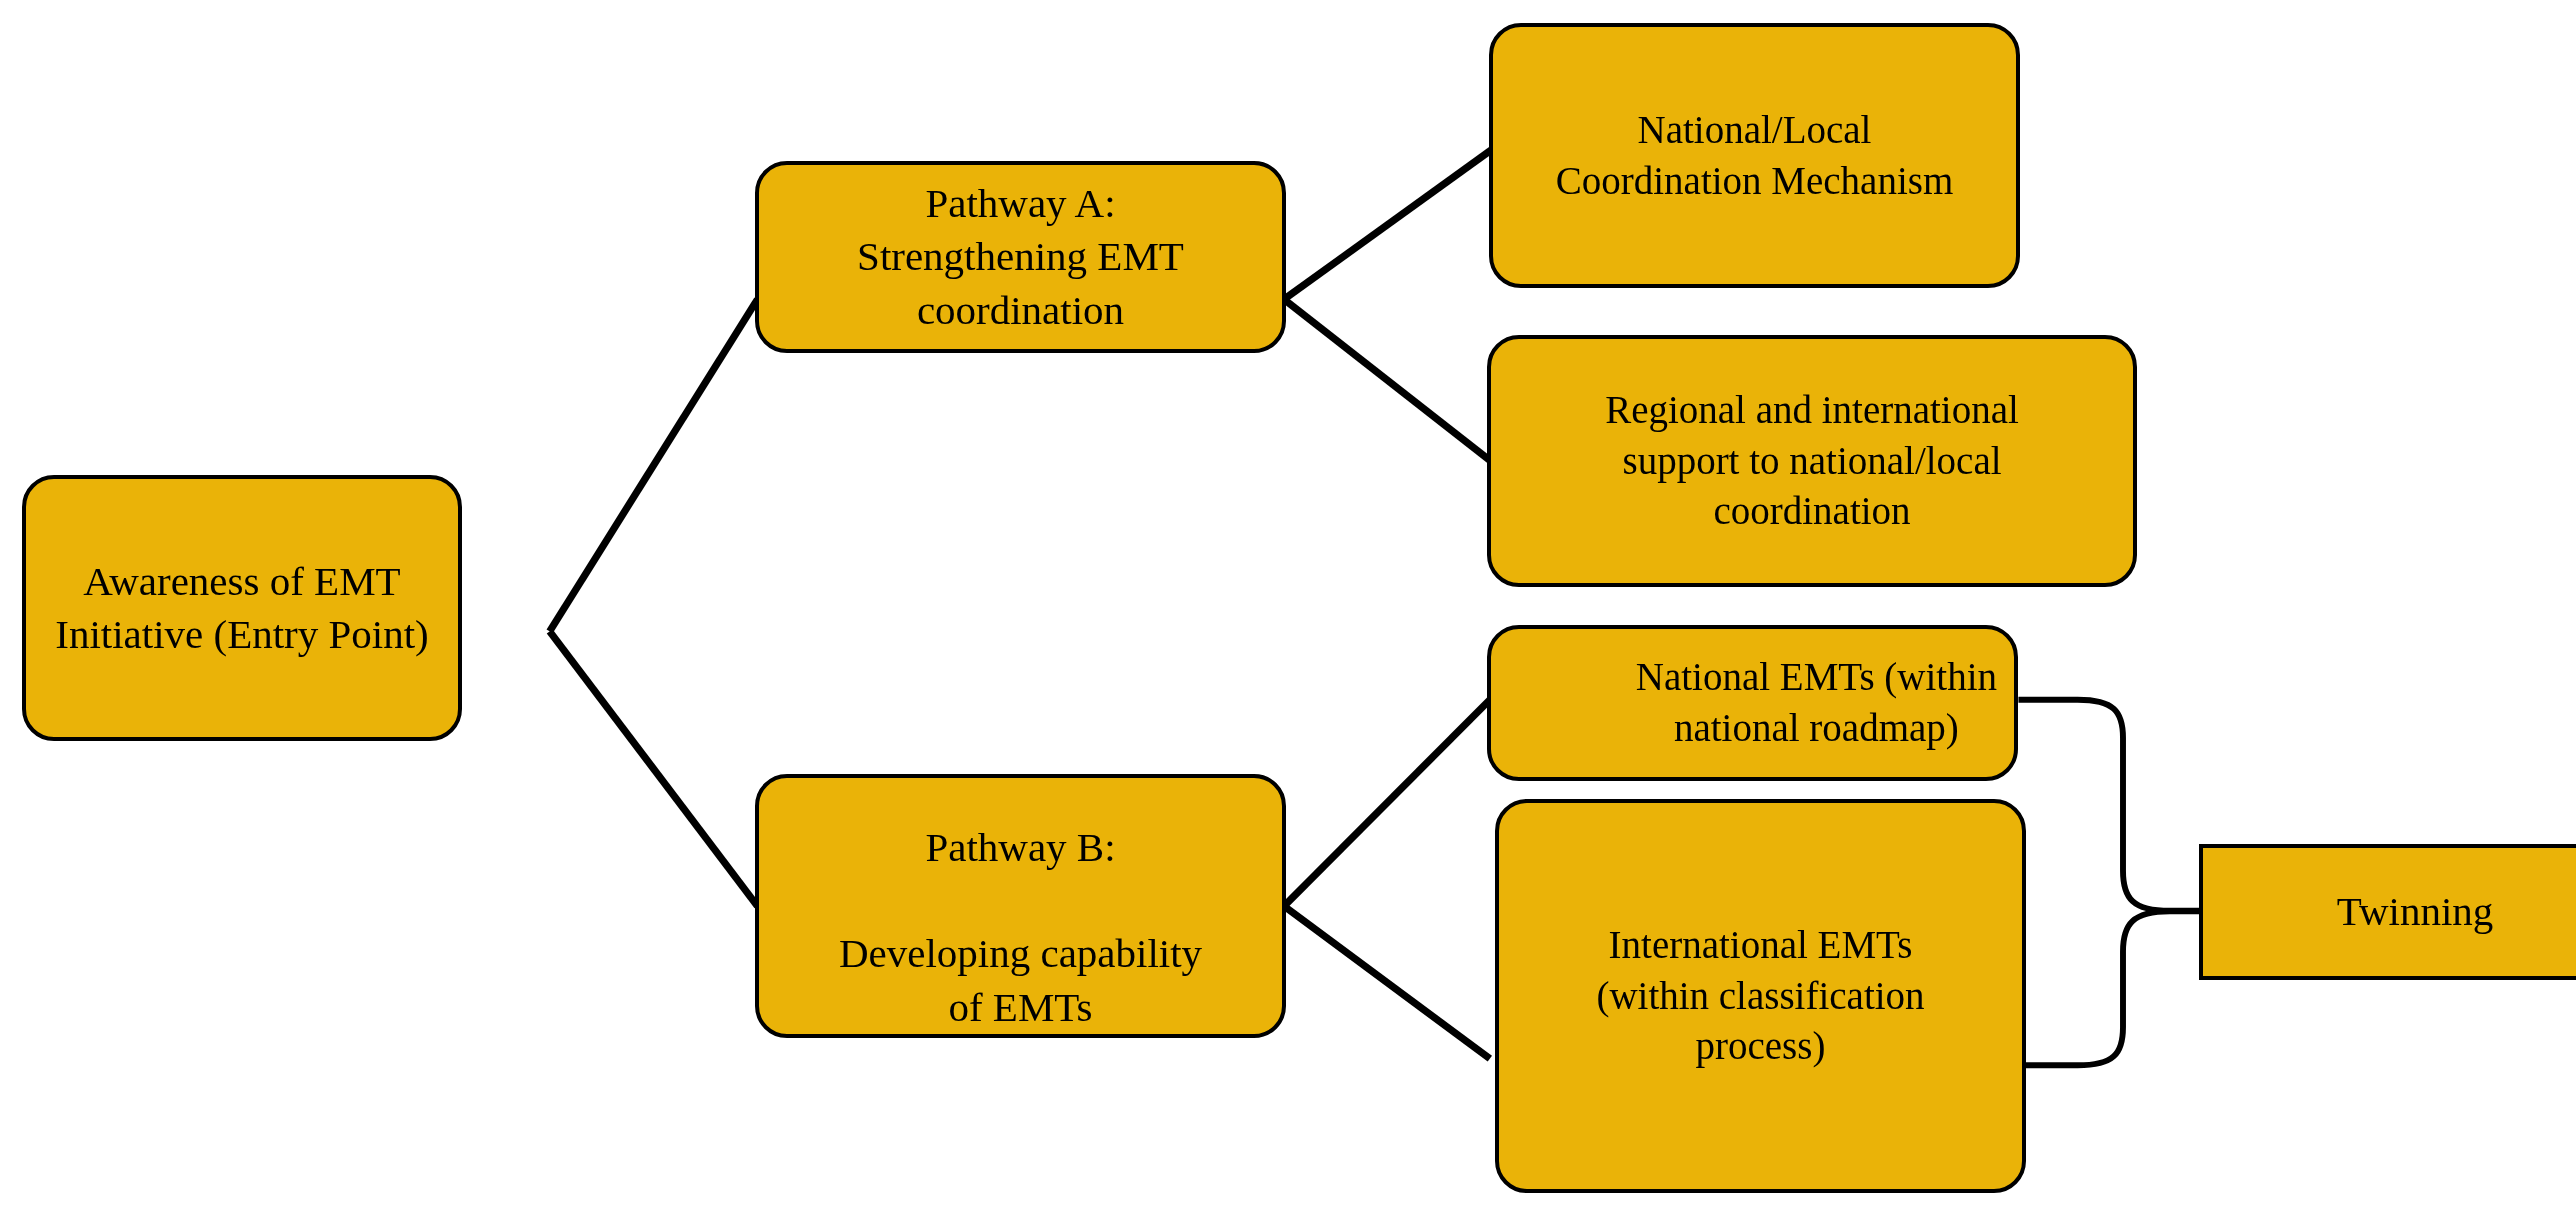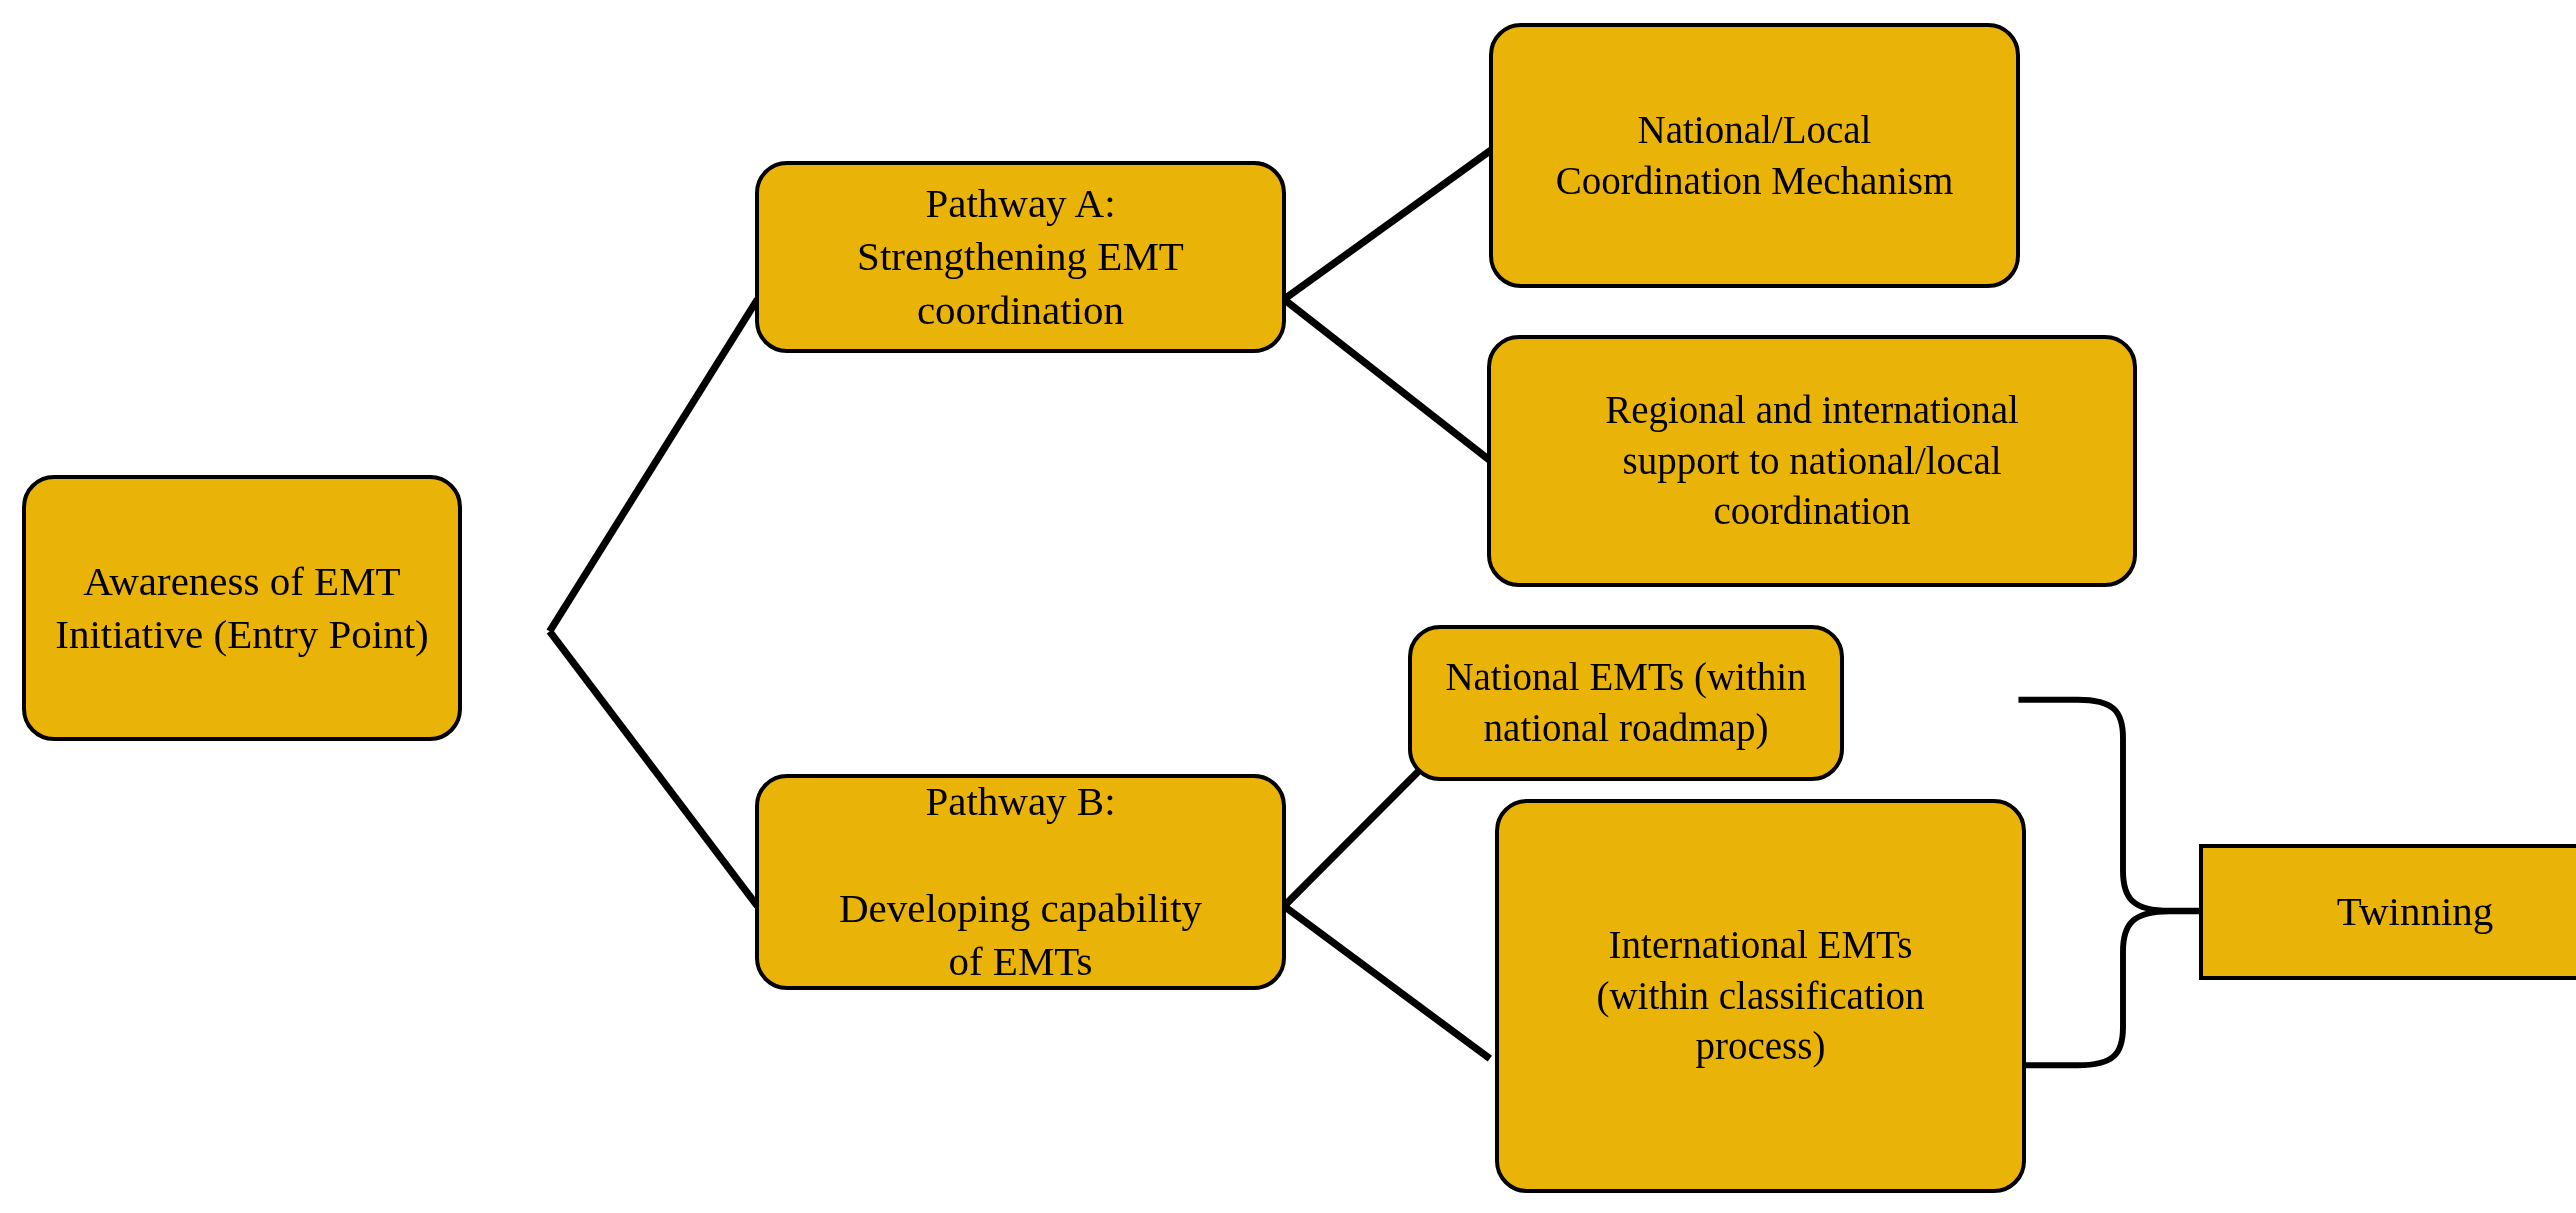--- a/index.html
+++ b/index.html
@@ -43,30 +43,30 @@
     padding: 0 17px;
   }
 
   
   #node-entry        { left:22px;   top:475px;  width:440px; height:266px; }
   #node-entry .label      { font-size: 41px; }
 
   #node-pathway-a    { left:755px; top:161px;  width:531px; height:192px; }
   #node-pathway-a .label  { font-size: 41px; }
 
-  #node-pathway-b    { left:755px; top:774px; width:531px; height:216px; }
+  #node-pathway-b    { left:755px; top:774px; width:531px; height:264px;align-items:flex-end; }
   #node-pathway-b .label  { font-size: 41px; }
 
   #node-coordination-mechanism { left:1489px; top:23px;  width:531px; height:265px; }
   #node-coordination-mechanism .label { font-size: 39px; }
 
   #node-regional-support       { left:1487px; top:335px; width:650px; height:252px; }
   #node-regional-support .label { font-size: 39px; }
 
-  #node-national-emts          { left:1408px; top:625px; width:436px; height:156px; }
+  #node-national-emts          { left:1487px; top:625px; width:531px; height:156px;justify-content:flex-end; }
   #node-national-emts .label   { font-size: 39px; }
 
   #node-international-emts     { left:1487px; top:799px; width:531px; height:394px;margin-left:8px; }
   #node-international-emts .label { font-size: 39px; }
 
   #node-twinning               { left:2199px; top:844px; width:384px; height:136px; border-width:4.6px;padding-left:48px; }
   #node-twinning .label        { font-size: 41px; }
 </style>
 </head>
 <body>

